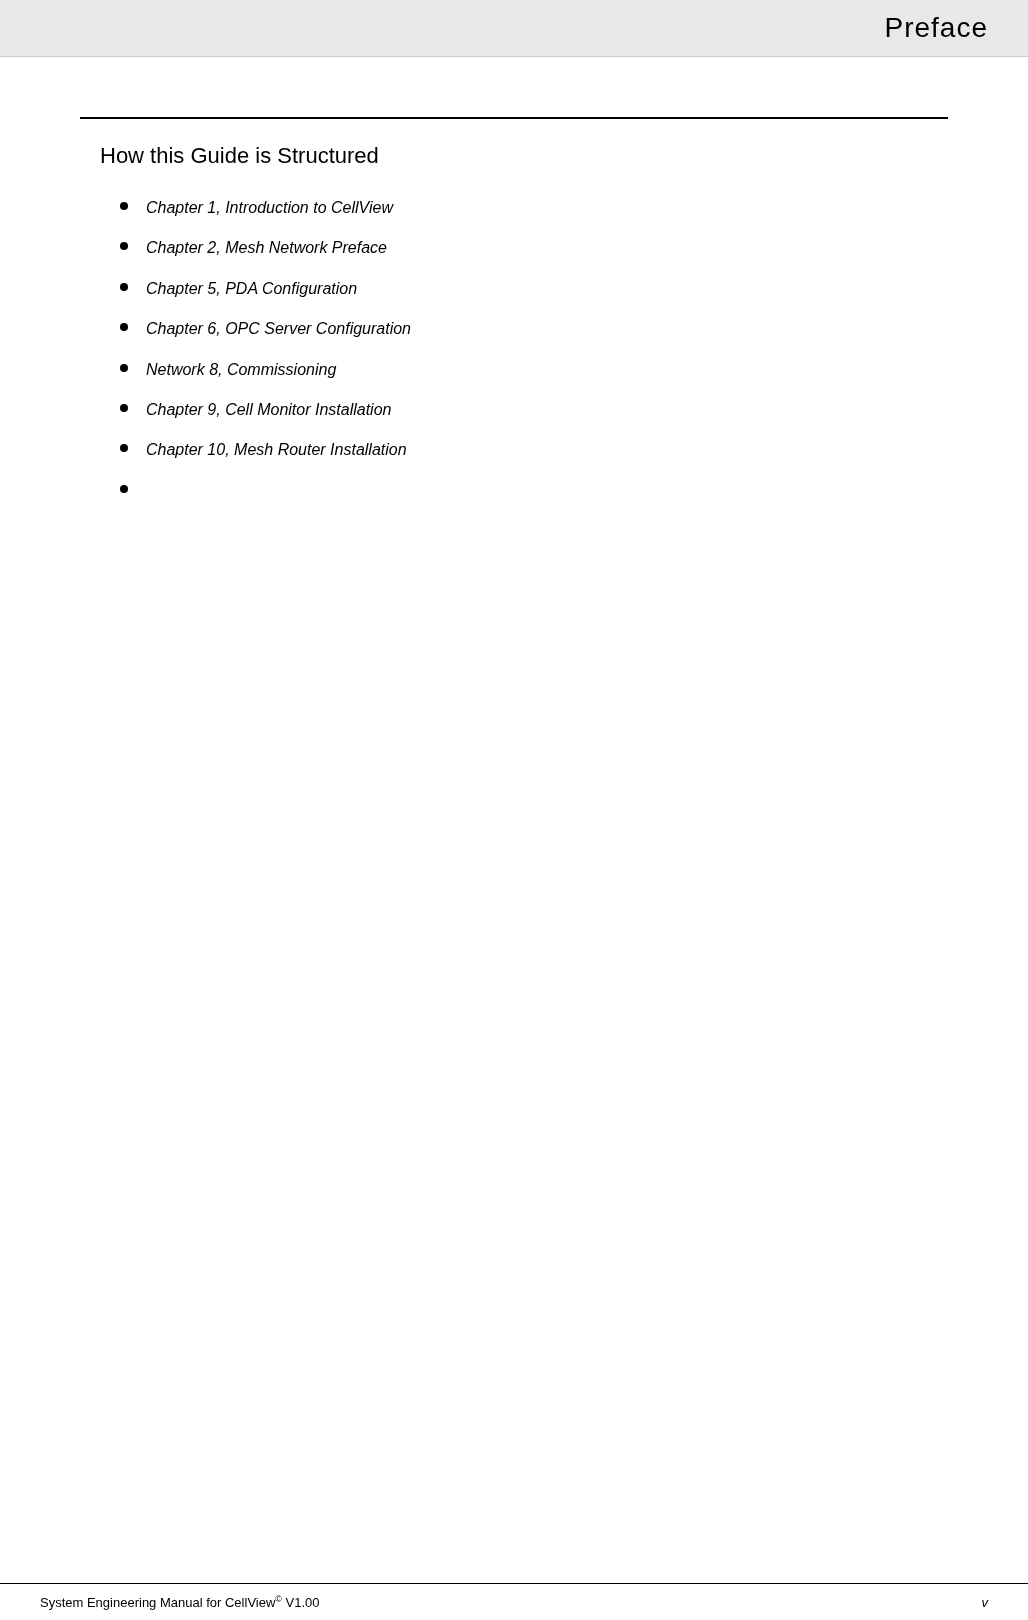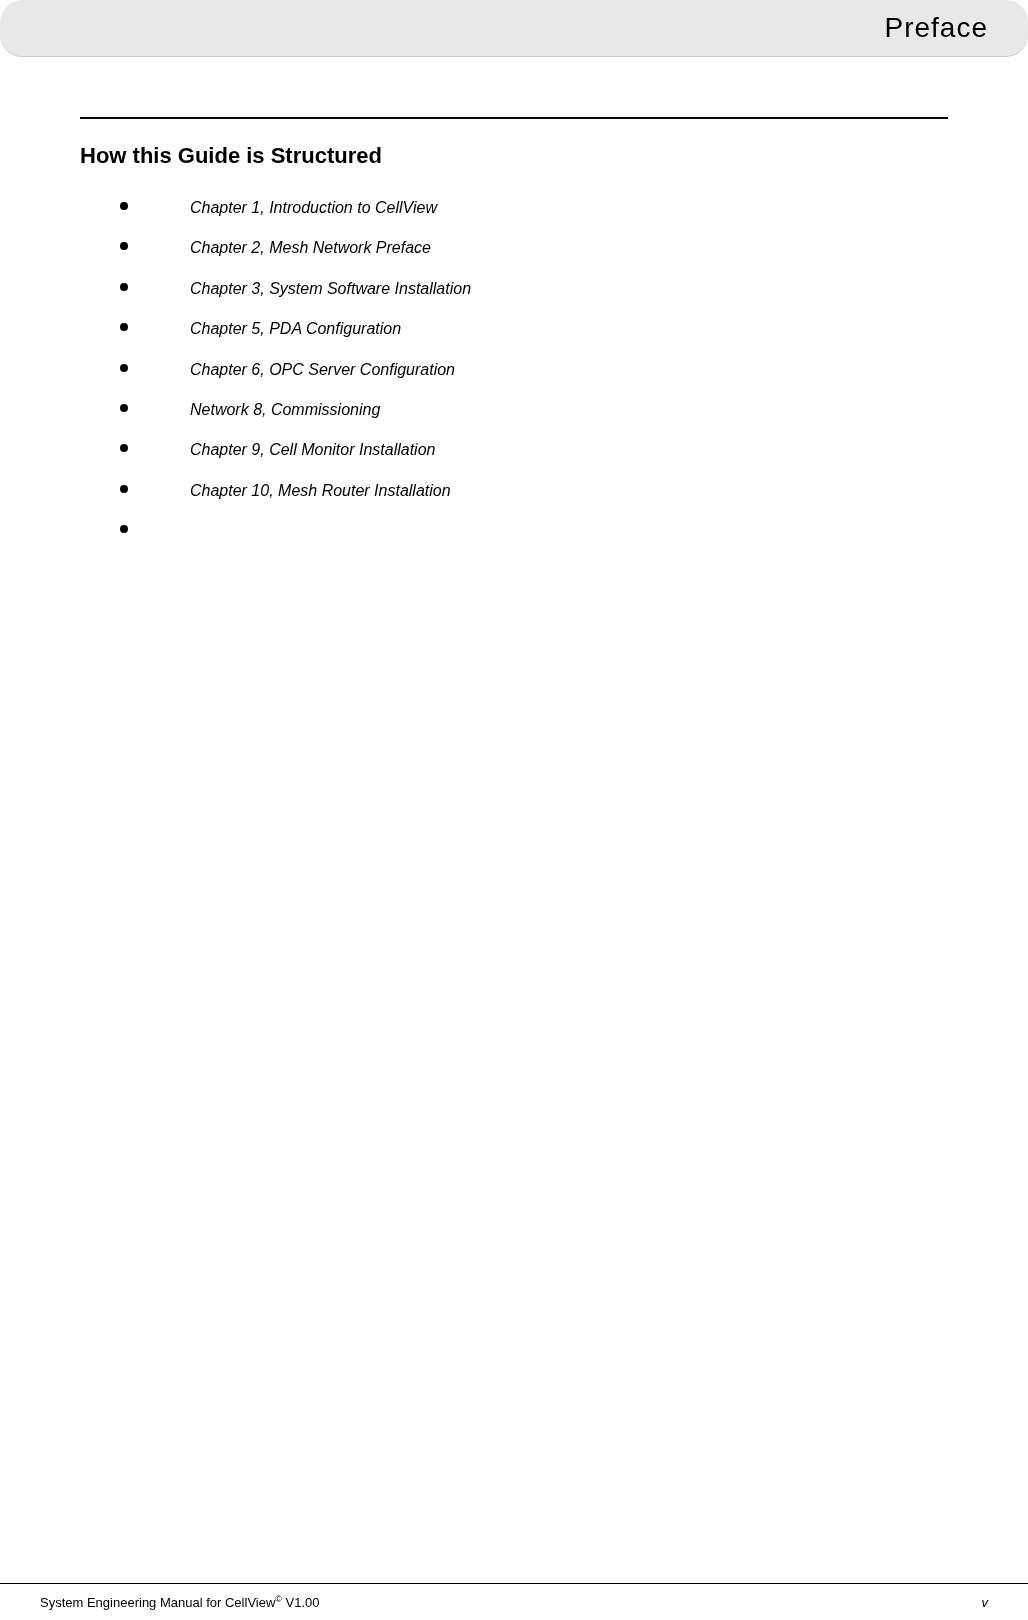--- a/index.html
+++ b/index.html
@@ -26,21 +26,20 @@
 
     
     .header-bar {
       width: 100%;
       background: #e8e8e8;
       padding: 12px 40px 12px 40px;
       display: flex;
       justify-content: flex-end;
       align-items: center;
       border-bottom: 1px solid #cccccc;
-      border-radius: 22px;
     }
 
     .header-title {
       font-size: 28px;
       font-weight: normal;
       color: #000000;
       letter-spacing: 1px;
     }
 
     
@@ -51,40 +50,40 @@
     
     .section-divider {
       border: none;
       border-top: 2px solid #000000;
       margin-bottom: 24px;
     }
 
     
     .section-heading {
       font-size: 22px;
-      font-weight: bold;
+      font-weight: normal;
       color: #000000;
       margin-bottom: 28px;
+      margin-left: 20px;
     }
 
     
     .chapter-list {
       list-style: none;
       padding-left: 40px;
     }
 
     .chapter-list li {
       display: flex;
       align-items: flex-start;
       margin-bottom: 18px;
       font-size: 16px;
       font-style: italic;
       color: #000000;
       line-height: 1.4;
-      gap: 44px;
     }
 
     .bullet-dot {
       display: inline-block;
       width: 8px;
       height: 8px;
       background: #000000;
       border-radius: 50%;
       margin-right: 18px;
       margin-top: 5px;
@@ -140,24 +139,20 @@
     <li>
           <span class="bullet-dot"></span>
           <span>Chapter 1, Introduction to CellView</span>
         </li>
         <li>
           <span class="bullet-dot"></span>
           <span>Chapter 2, Mesh Network Preface</span>
         </li>
         <li>
           <span class="bullet-dot"></span>
-          <span>Chapter 3, System Software Installation</span>
-        </li>
-        <li>
-          <span class="bullet-dot"></span>
           <span>Chapter 5, PDA Configuration</span>
         </li>
         <li>
           <span class="bullet-dot"></span>
           <span>Chapter 6, OPC Server Configuration</span>
         </li>
         <li>
           <span class="bullet-dot"></span>
           <span>Network 8, Commissioning</span>
         </li>

